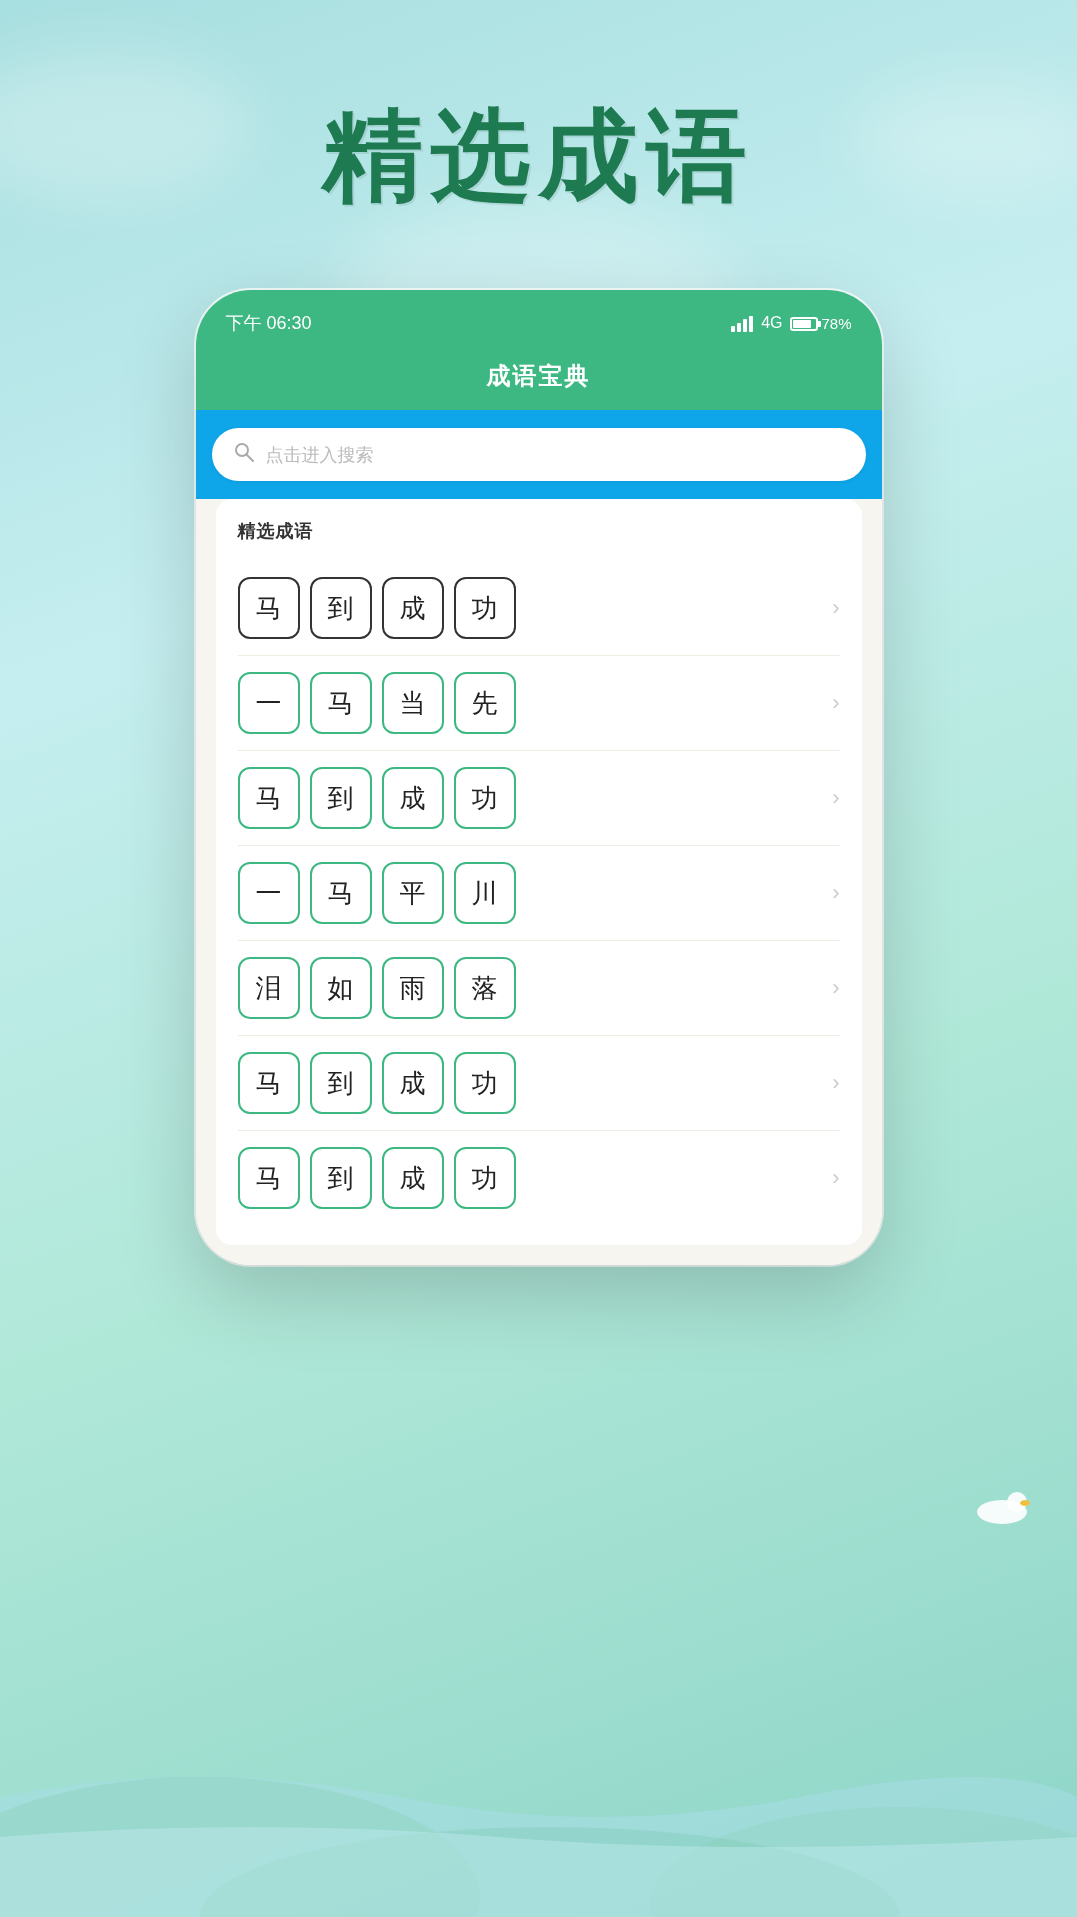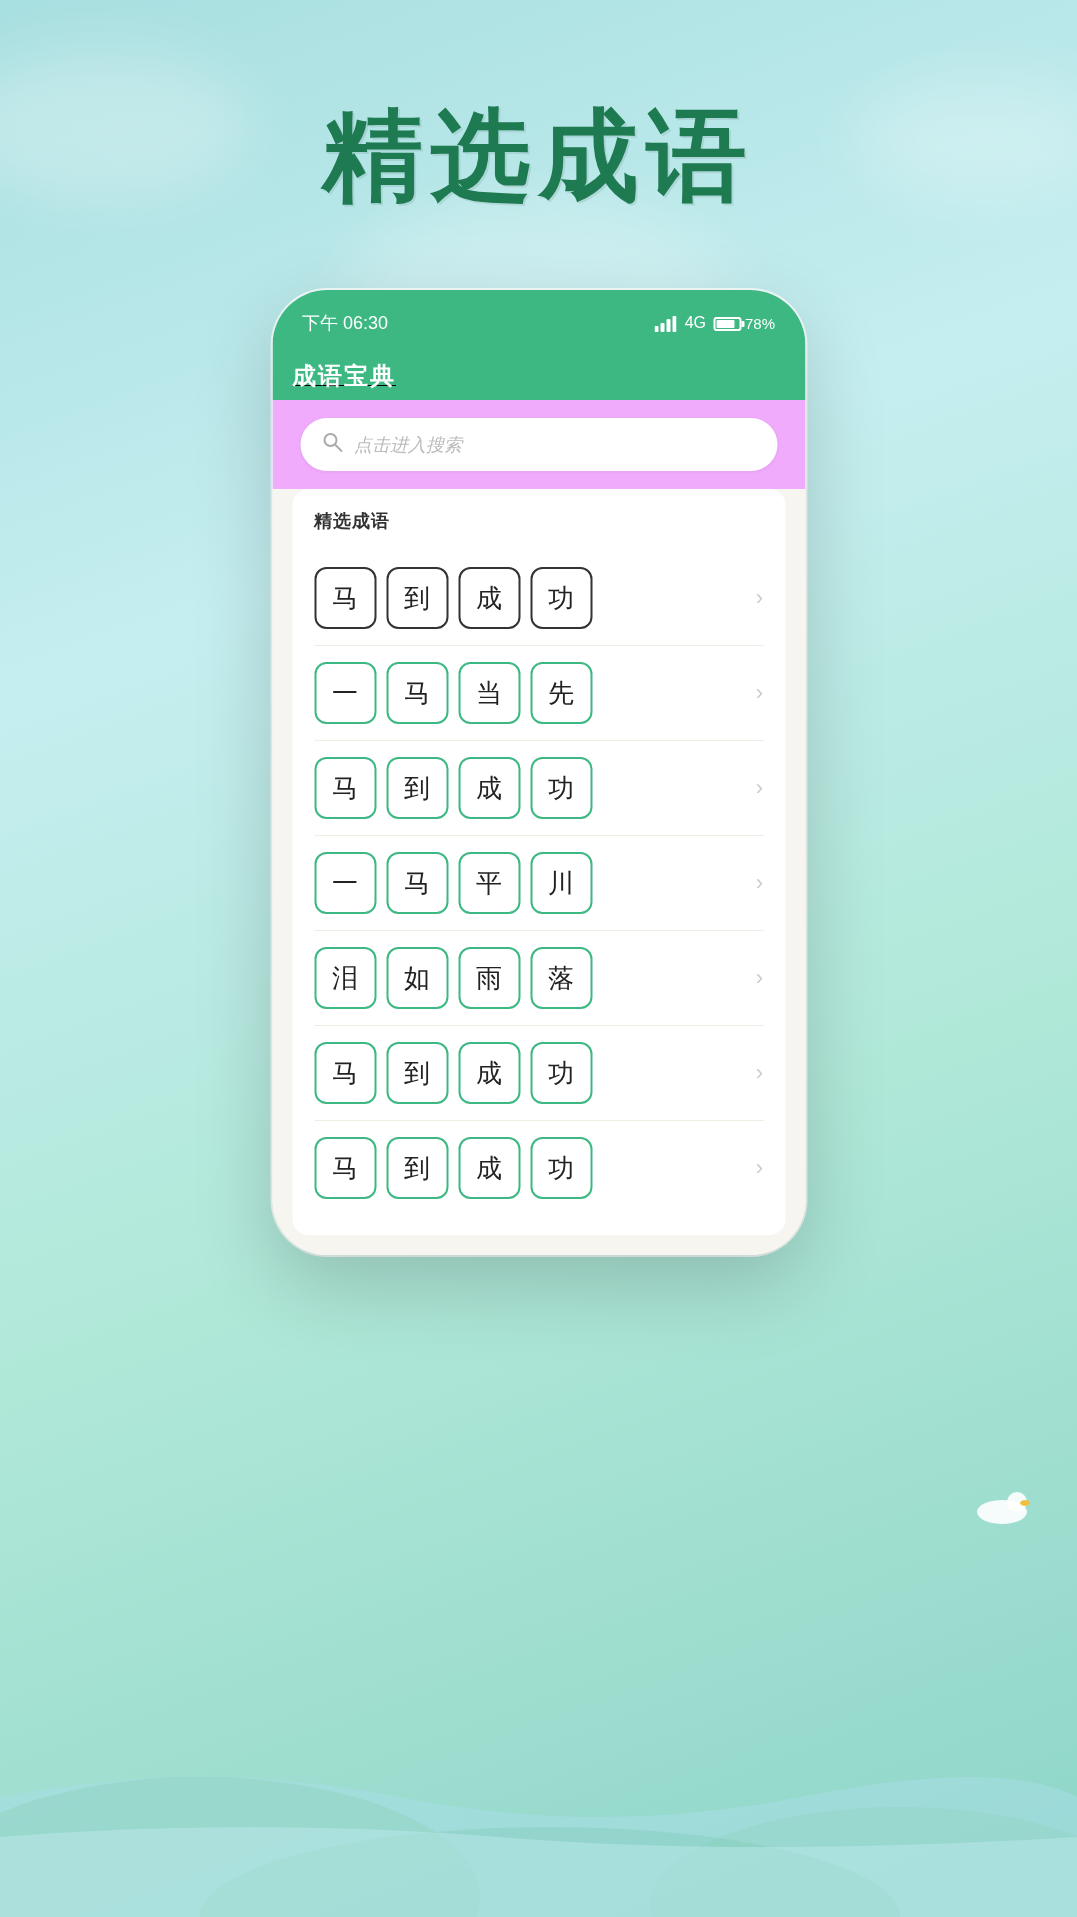--- a/index.html
+++ b/index.html
@@ -47,21 +47,21 @@
       letter-spacing: 8px;
       text-shadow: 2px 2px 0px rgba(0,0,0,0.08);
     }
 
     
     .phone-wrapper {
       position: absolute;
       top: 290px;
       left: 50%;
       transform: translateX(-50%);
-      width: 533px;
+      width: 686px;
     }
 
     .phone-frame {
       background: white;
       border-radius: 55px;
       box-shadow: 0 30px 80px rgba(0,0,0,0.18), 0 0 0 2px rgba(255,255,255,0.8);
       overflow: hidden;
       position: relative;
     }
 
@@ -122,36 +122,35 @@
       top: 1px;
       bottom: 1px;
       width: 75%;
       background: white;
       border-radius: 1px;
     }
 
     
     .app-header {
       background: #3db882;
-      padding: 18px 20px 8px;
-      text-decoration: underline;
+      padding: 18px 20px 18px;
+      text-align: center;
     }
 
     .app-title {
       color: white;
       font-size: 24px;
       font-weight: 600;
       letter-spacing: 2px;
     }
 
     
     .search-area {
-      background: #f0abfc;
-      padding: 18px 28px;
-      font-style: italic;
+      background: #0ea5e9;
+      padding: 18px 16px;
     }
 
     .search-bar {
       background: white;
       border-radius: 28px;
       padding: 14px 22px;
       display: flex;
       align-items: center;
       gap: 12px;
       box-shadow: 0 1px 4px rgba(0,0,0,0.06);

